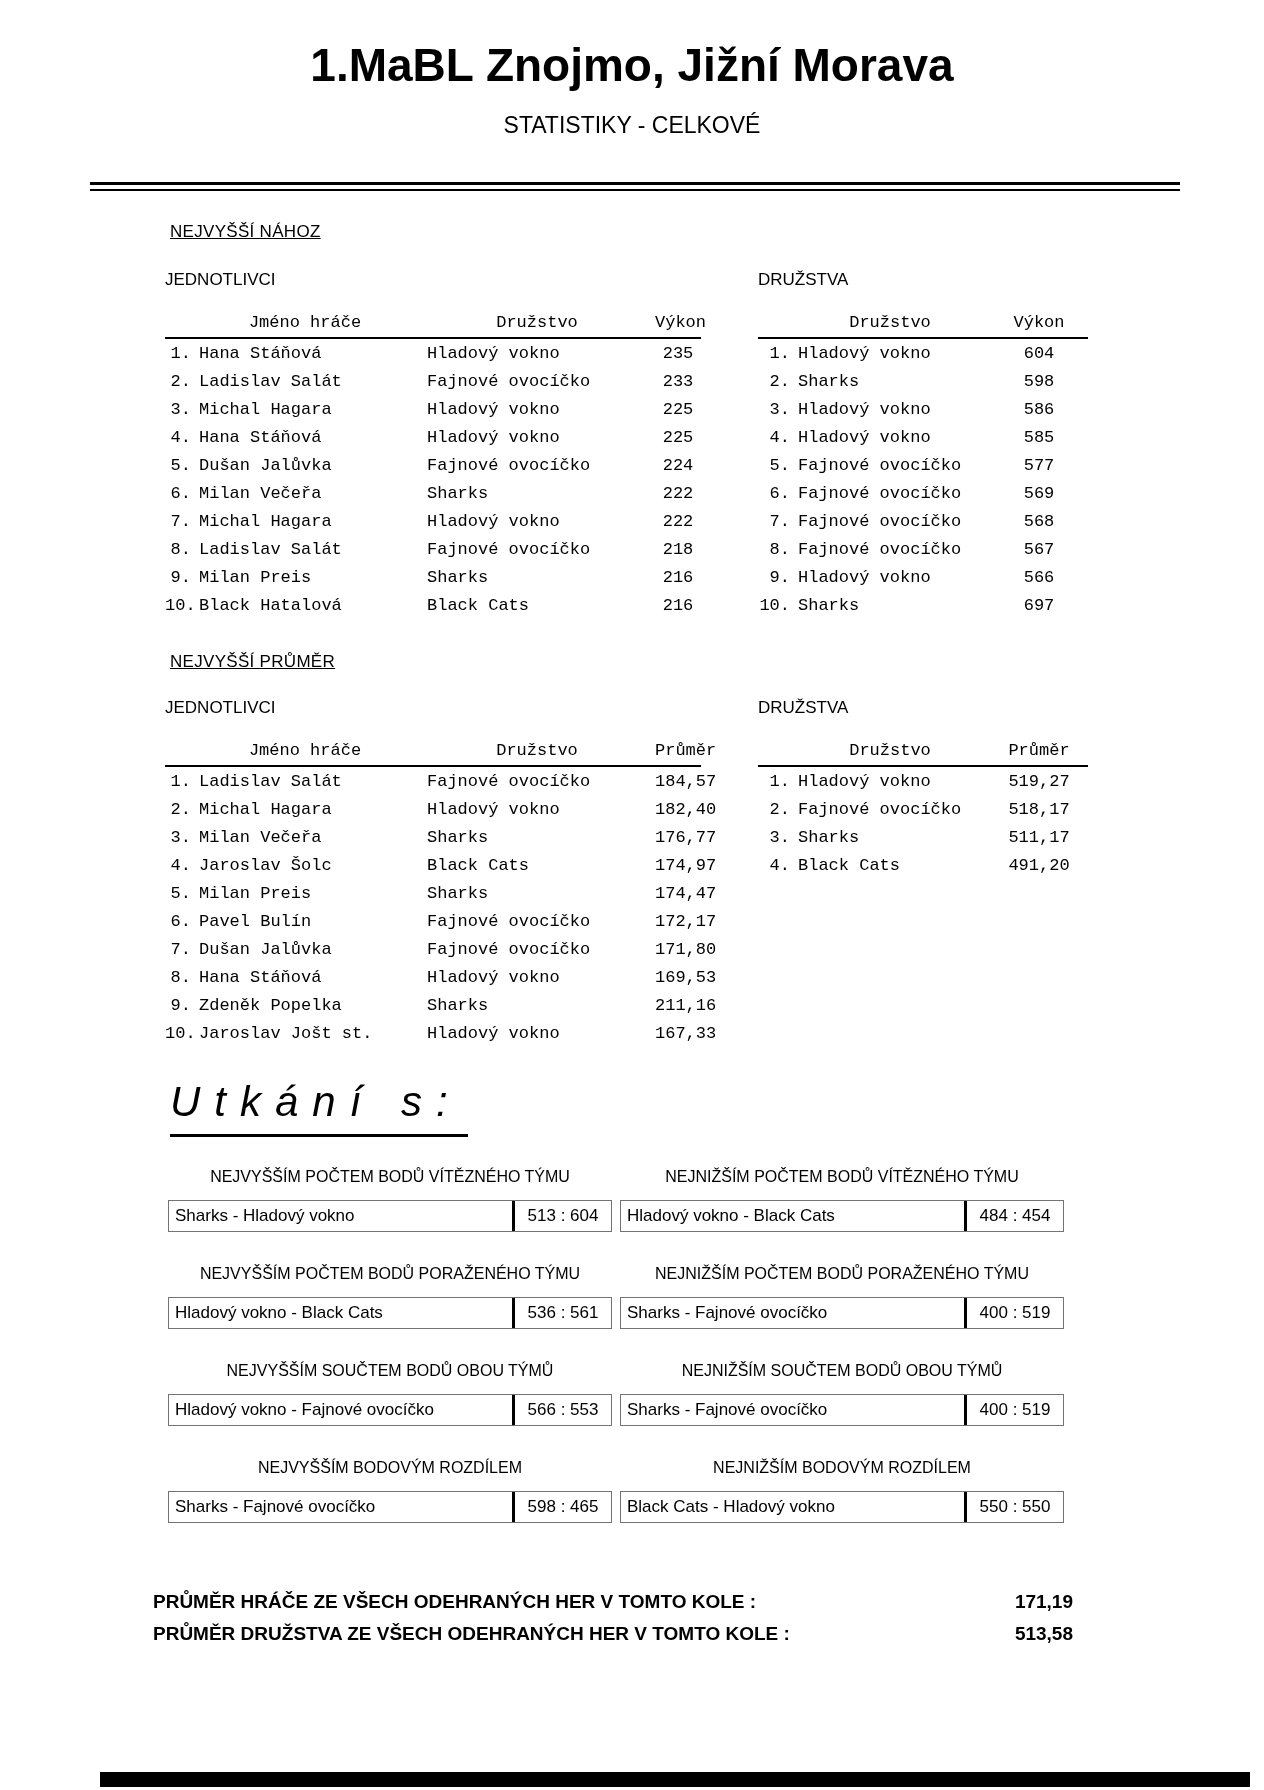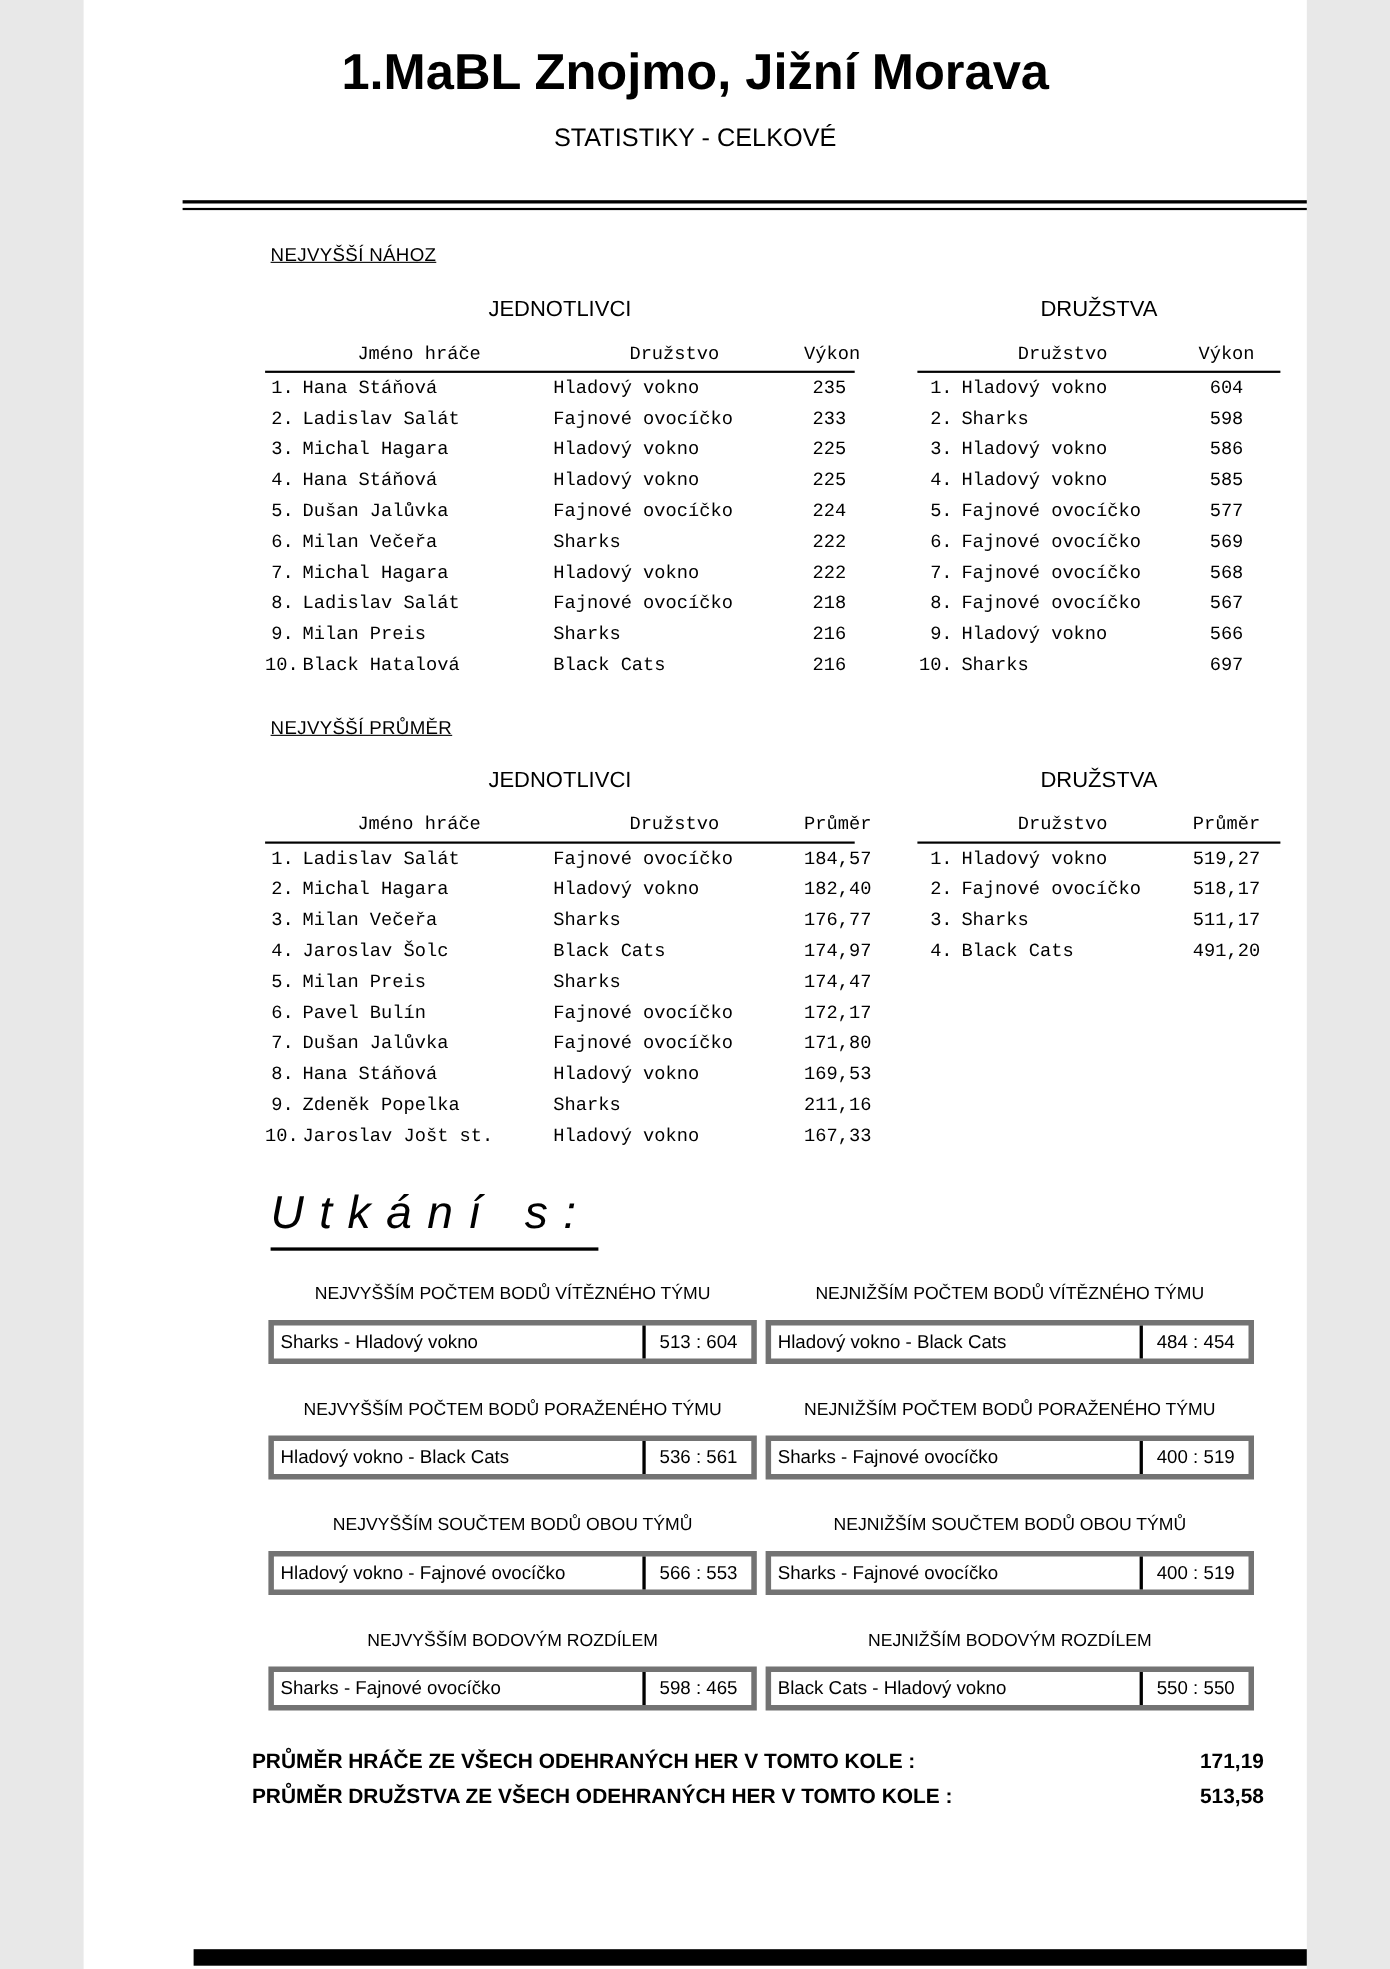--- a/index.html
+++ b/index.html
@@ -1,37 +1,37 @@
 <!DOCTYPE html>
 <html><head>
 <meta charset="utf-8">
 <style>
   html,body { margin:0; padding:0; background:#e8e8e8; }
   .page {
-    position:relative; width:1112px; height:1790px; margin:0 auto;
+    position:relative; width:1264px; height:1790px; margin:0 auto;
     background:#ffffff; color:#000;
     font-family:"Liberation Sans", sans-serif; overflow:hidden;
   }
   .title {
     position:absolute; top:38px; left:0; width:100%; text-align:center;
     font-size:46px; font-weight:bold;
   }
   .subtitle {
     position:absolute; top:112px; left:0; width:100%; text-align:center;
     font-size:23px;
   }
   .rule {
     position:absolute; top:182px; left:90px; width:1090px; height:4px;
     border-top:3px solid #000; border-bottom:2px solid #000;
   }
   .sec-heading {
     position:absolute; left:170px; font-size:17px; text-decoration:underline;
     letter-spacing:0.3px;
   }
-  .tbl-title { position:absolute; text-align:center; font-size:20px; }
+  .tbl-title { position:absolute; text-align:left; font-size:17px; }
   .tbl { position:absolute; font-size:17px; }
   .thead, .row { display:grid; align-items:center;font-family:Liberation Mono, monospace; }
   .tbl-ind .thead, .tbl-ind .row { grid-template-columns:26px 228px 236px 46px; }
   .tbl-team .thead, .tbl-team .row { grid-template-columns:32px 200px 98px; }
   .tbl-ind { width:536px; }
   .tbl-team { width:330px; }
   .thead { height:24px; align-items:end; padding-bottom:5px; border-bottom:2px solid #000; }
   .row { height:28px; }
   .c-rank { text-align:right; }
   .c-name, .c-team { padding-left:8px; white-space:nowrap; }
@@ -40,21 +40,21 @@
   .utkani {
     position:absolute; left:170px; top:1078px;
     font-size:42px; font-style:italic; letter-spacing:14px;
     border-bottom:3px solid #000; padding-bottom:8px; padding-right:6px;
   }
   .match-col { position:absolute; top:1168px; width:444px; }
   .match-col.left  { left:168px; }
   .match-col.right { left:620px; }
   .match-block { margin-bottom:33px; }
   .match-label { text-align:center; font-size:16px; height:20px; margin-bottom:12px; white-space:nowrap; }
-  .match-box { display:flex; border:5px solid #737373; height:30px; background:#fff; }
+  .match-box { display:flex; border:1px solid #737373; height:30px; background:#fff; }
   .match-name { flex:1; display:flex; align-items:center; padding-left:6px; font-size:17px; border-right:3px solid #000; white-space:nowrap; }
   .match-score { width:96px; display:flex; align-items:center; justify-content:center; font-size:17px;text-align:right; }
   .summary { position:absolute; left:153px; top:1586px; width:920px; }
   .summary-row { display:flex; justify-content:space-between; align-items:center; height:32px; font-size:19px; font-weight:bold; }
   .footer-bar { position:absolute; left:100px; top:1772px; width:1150px; height:15px; background:#000; }
 </style>
 </head>
 <body>
 
 <div class="page">

